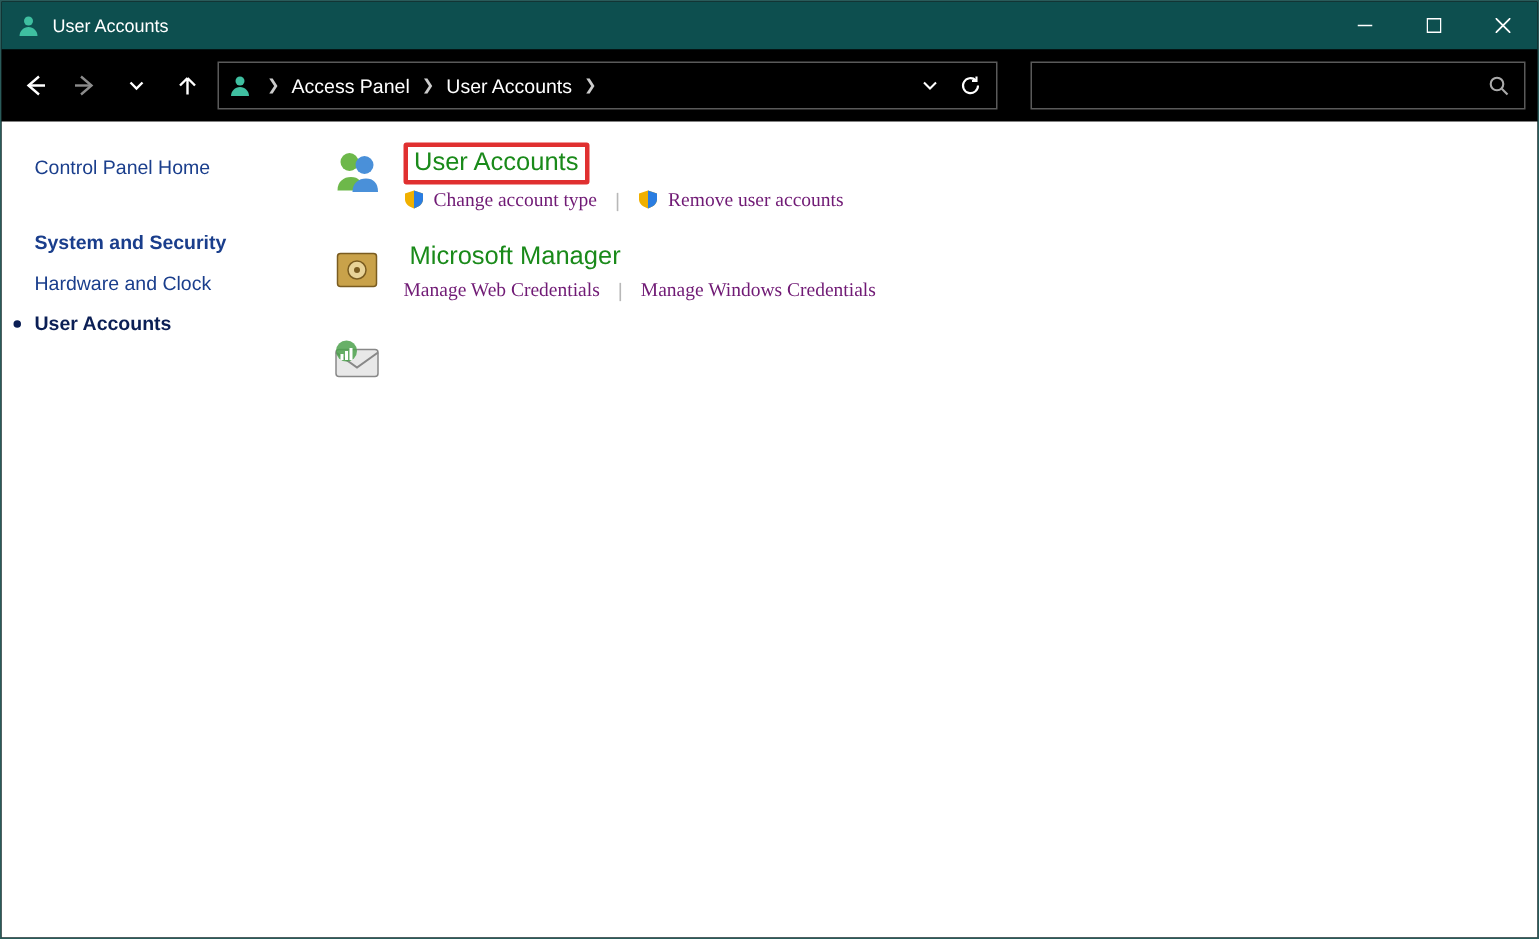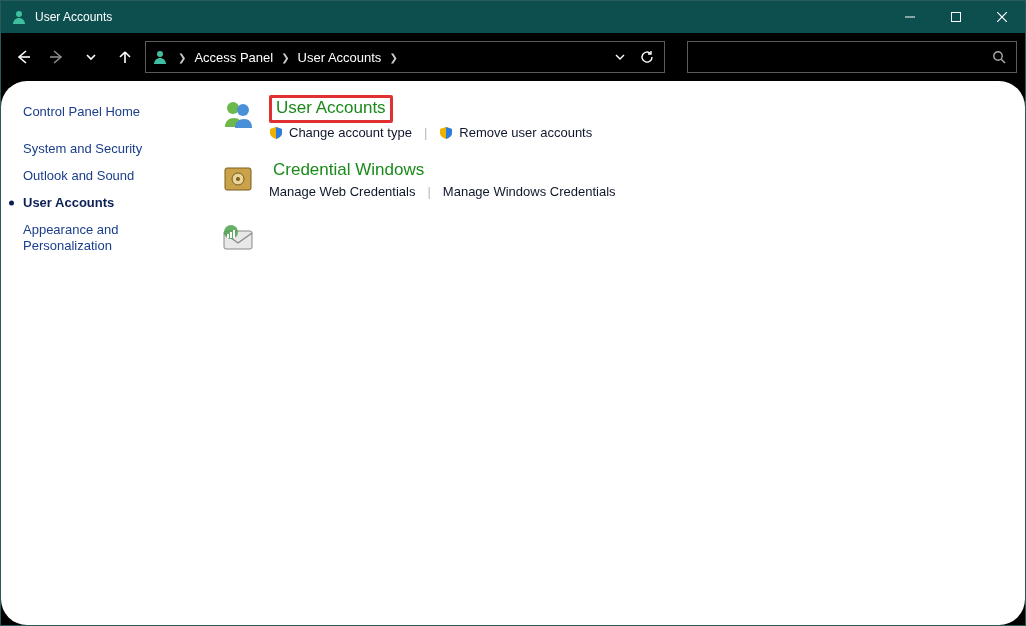--- a/index.html
+++ b/index.html
@@ -76,35 +76,34 @@
     margin-left: 16px;
     display:flex;align-items:center;justify-content:flex-end;
     padding: 0 10px;
     color:#aaa;
   }
   .content {
     display: flex;
     background: #fff;
     height: calc(626px - 32px - 48px - 2px);
     width: 100%;
-    border-radius: 26px;
   }
   .sidebar {
     width: 200px;
     padding: 18px 10px 10px 22px;
   }
   .sidebar a {
     display: block;
     color: #1a3e8c;
     text-decoration: none;
     font-size: 13px;
     padding: 5px 0;
     line-height: 1.3;
   }
-  .sidebar .spaced { margin-top: 10px; }
+  .sidebar .spaced { margin-top: 23px; font-weight: bold; }
   .sidebar a.active { font-weight: 700; color: #0b1f55; position: relative; }
   .sidebar a.active::before {
     content: ""; position:absolute; left:-14px; top:50%; transform:translateY(-50%);
     width:5px;height:5px;background:#0b1f55;border-radius:50%;
   }
   .main {
     flex: 1;
     padding: 14px 20px;
   }
   .catrow {
@@ -133,22 +132,23 @@
   }
   .sublinks {
     display: flex;
     align-items: center;
     flex-wrap: wrap;
     gap: 4px;
     margin-top: 2px;
     font-size: 13px;
   }
   .sublinks a {
-    color: #0f172a;
+    color: #701a75;
     text-decoration: none;
+    font-family: Liberation Serif, serif;
   }
   .shield {
     width: 14px; height: 14px;
     display:inline-flex;align-items:center;justify-content:center;
     margin-right:2px;
   }
   .divider {
     color: #b8b8b8;
     padding: 0 8px;
   }
@@ -243,23 +243,22 @@
           <line x1="9.2" y1="9.2" x2="13" y2="13" stroke="#aaa" stroke-width="1.4"></line>
         </svg>
     </span>
   </div>
 </div>
 
 <div class="content">
   <div class="sidebar">
     <a href="#">Control Panel Home</a>
     <a href="#" class="spaced">System and Security</a>
-    <a href="#">Outlook and Sound</a>
+    <a href="#">Hardware and Clock</a>
     <a href="#" class="active">User Accounts</a>
-    <a href="#">Appearance and Personalization</a>
   </div>
 
   <div class="main">
 
     <div class="catrow">
       <div class="caticon">
         <svg viewBox="0 0 34 34">
           <circle cx="12" cy="11" r="6" fill="#6db84a"></circle>
           <circle cx="22" cy="13" r="6" fill="#4a90d9"></circle>
           <path d="M4 30c0-6 4-9 9-9s8 3 8 9" fill="#6db84a"></path>
@@ -290,21 +289,21 @@
 
     <div class="catrow">
       <div class="caticon">
         <svg viewBox="0 0 34 34">
           <rect x="4" y="6" width="26" height="22" rx="2" fill="#c9a24a" stroke="#7a5c20" stroke-width="1"></rect>
           <circle cx="17" cy="17" r="6" fill="#e8d398" stroke="#7a5c20"></circle>
           <circle cx="17" cy="17" r="2" fill="#7a5c20"></circle>
         </svg>
       </div>
       <div class="catbody">
-        <a href="#" class="cattitle">Credential Windows</a>
+        <a href="#" class="cattitle">Microsoft Manager</a>
         <div class="sublinks">
           <a href="#">Manage Web Credentials</a>
           <span class="divider">|</span>
           <a href="#">Manage Windows Credentials</a>
         </div>
       </div>
     </div>
 
     <div class="catrow">
       <div class="caticon">

